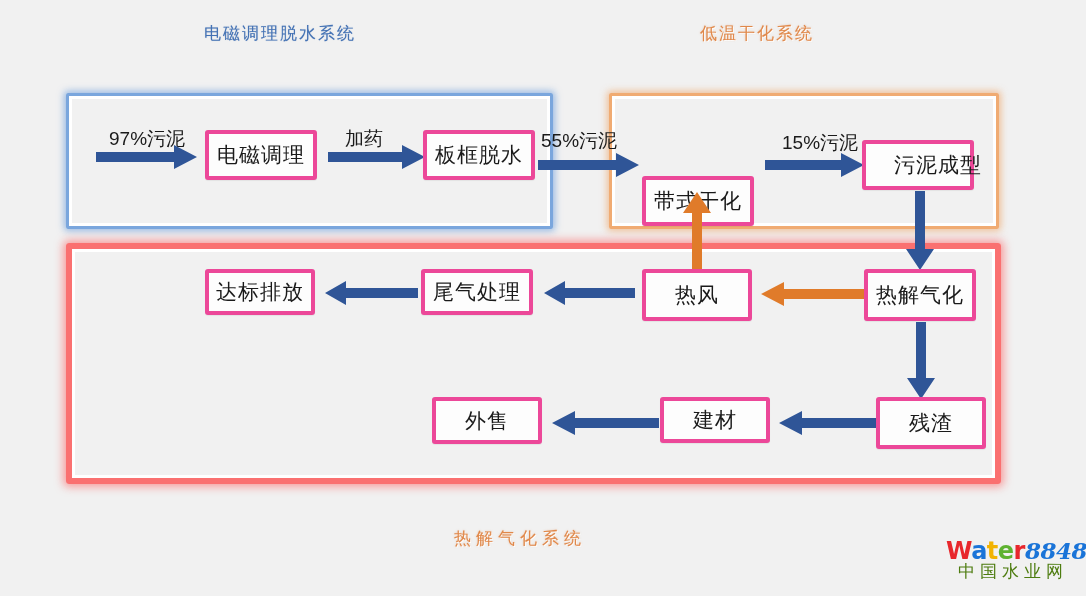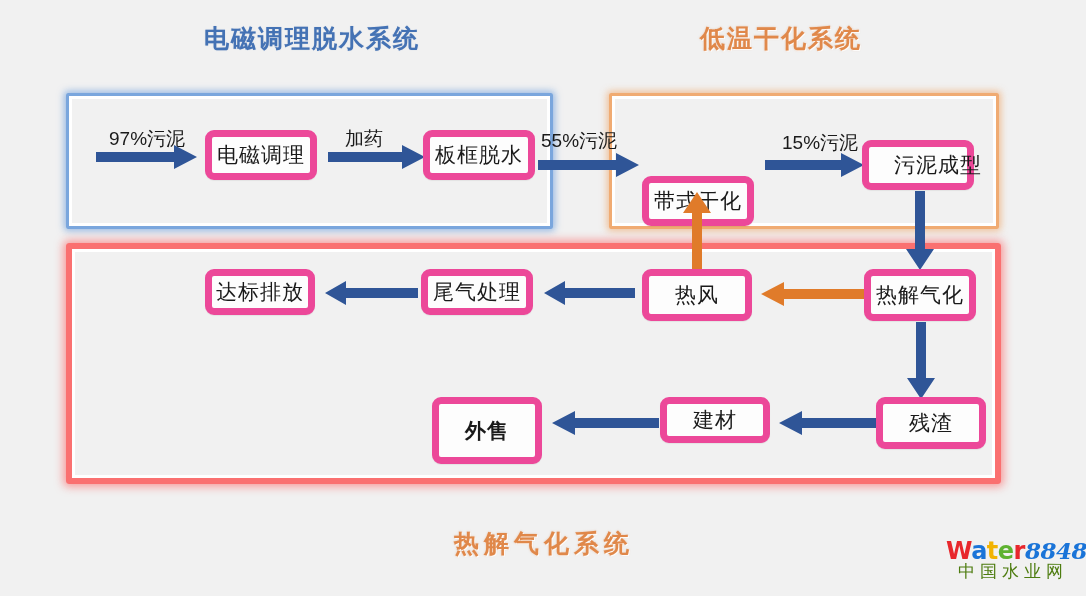--- a/index.html
+++ b/index.html
@@ -17,22 +17,22 @@
   }
   .canvas {
     position: absolute;
     inset: 0;
     background: #f1f1f1;
   }
 
   
   .sys-title {
     position: absolute;
-    font-size: 25px;
-    font-weight: bold;
+    font-size: 17px;
+    font-weight: normal;
     letter-spacing: 2px;
     white-space: nowrap;
   }
   #title-dewater {
     left: 204px;
     top: 22px;
     color: #4472b4;
     text-shadow: 0 0 1px rgba(68,114,180,.35);
   }
   #title-drying {
@@ -72,22 +72,22 @@
     border: 6px solid #fa7070;
     box-shadow: 0 0 0 3px #ffffff inset, 0 0 9px 3px rgba(250,112,112,.65);
     border-radius: 3px;
   }
 
   
   .node {
     position: absolute;
     box-sizing: border-box;
     background: #fdfdfd;
-    border: 7px solid #ec4899;
-    border-radius: 9px;
+    border: 4px solid #ec4899;
+    border-radius: 3px;
     display: flex;
     align-items: center;
     justify-content: center;
     color: #1a1a1a;
     font-size: 21px;
     letter-spacing: 1px;
     white-space: nowrap;
     box-shadow: 0 1px 1px rgba(0,0,0,.06);
   }
 
@@ -226,21 +226,21 @@
   </div>
 
   <div class="node" style="left:864px; top:269px; width:112px; height:52px;">热解气化</div>
 
   <div class="arrow" style="left:906px; top:322px;">
     <svg width="30" height="78" viewBox="0 0 30 78">
       <path d="M10 0 H20 V56 H29 L15 77 L1 56 H10 Z" fill="#2f5597"></path>
     </svg>
   </div>
 
-  <div class="node" style="left:432px; top:397px; width:110px; height:67px;font-weight:bold;">外售</div>
+  <div class="node" style="left:432px; top:397px; width:110px; height:47px;">外售</div>
 
   <div class="arrow" style="left:551px; top:410px;">
     <svg width="108" height="26" viewBox="0 0 108 26">
       <path d="M108 8 H24 V1 L1 13 L24 25 V18 H108 Z" fill="#2f5597"></path>
     </svg>
   </div>
 
   <div class="node" style="left:660px; top:397px; width:110px; height:46px;">建材</div>
 
   <div class="arrow" style="left:778px; top:410px;">

